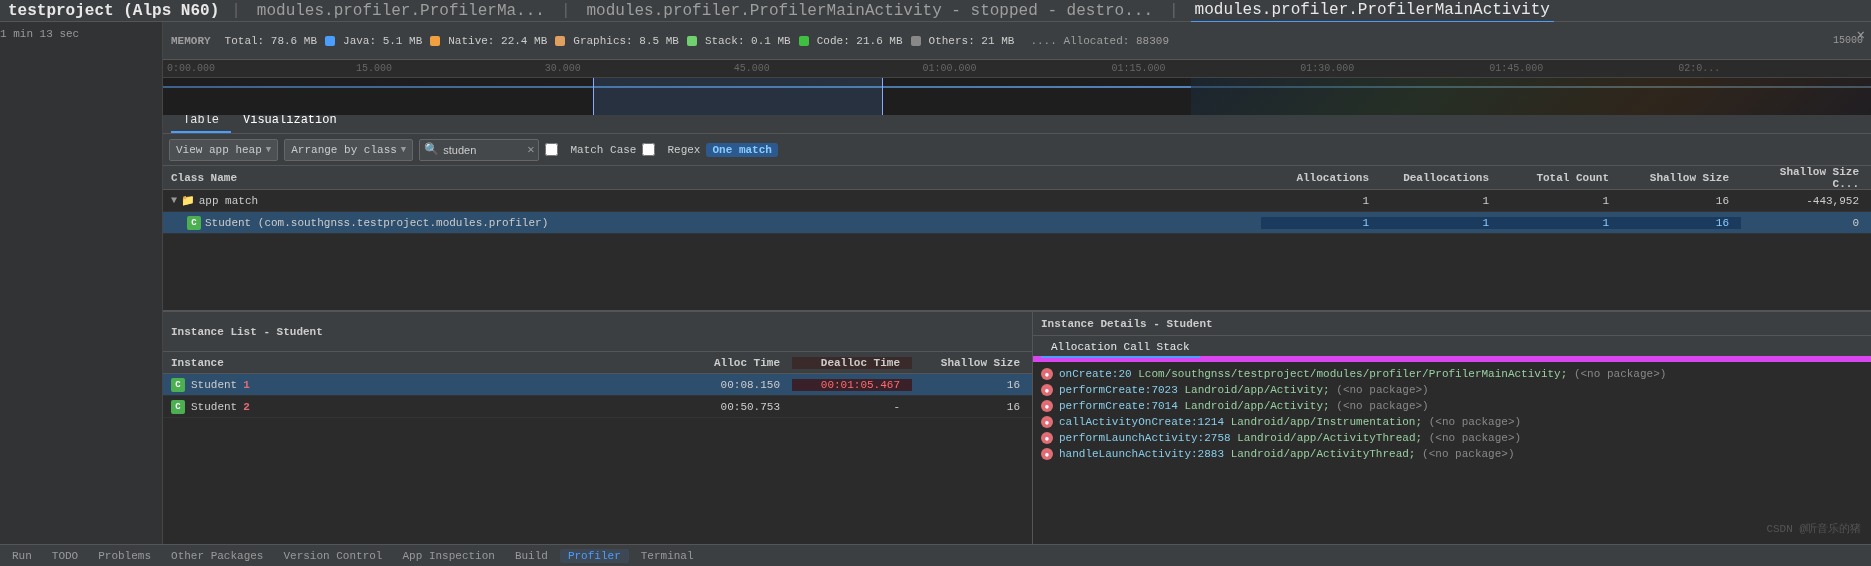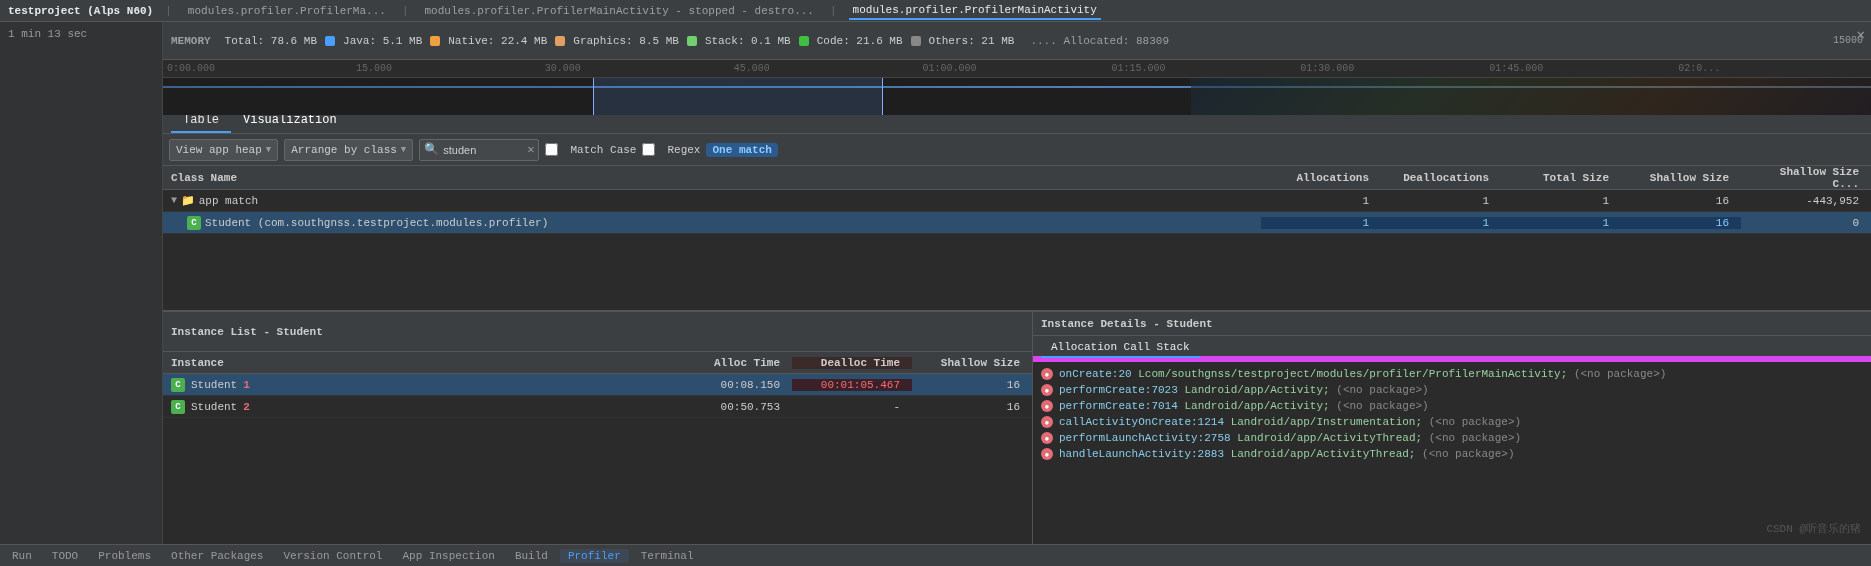--- a/index.html
+++ b/index.html
@@ -14,42 +14,42 @@
     }
 
     
     .top-bar {
       background: #3c3f41;
       height: 22px;
       display: flex;
       align-items: center;
       padding: 0 8px;
       border-bottom: 1px solid #555;
-      font-size: 11px;
+      font-size: 16px;
       color: #bbb;
       gap: 12px;
     }
     .top-bar .project-name { color: #e8e8e8; font-weight: bold; }
     .top-bar .tab-item { color: #9e9e9e; cursor: pointer; padding: 2px 4px; }
     .top-bar .tab-item.active { color: #e8e8e8; border-bottom: 2px solid #4a9eff; }
 
     
     .left-sidebar {
       position: absolute;
       top: 22px;
       left: 0;
       width: 163px;
       height: 544px;
       background: #313335;
       border-right: 1px solid #454545;
       font-size: 11px;
       color: #bbb;
     }
     .sidebar-timer {
-      padding: 6px 8px;
+      padding: 6px 0;
       color: #999;
       font-size: 11px;
     }
 
     
     .main-area {
       position: absolute;
       top: 22px;
       left: 163px;
       right: 0;
@@ -554,21 +554,21 @@
       <span>Regex</span>
     </label>
     <span class="match-badge">One match</span>
   </div>
 
   <div class="table-area">
     <div class="table-header">
       <div class="col-class">Class Name</div>
       <div class="col-num">Allocations</div>
       <div class="col-num">Deallocations</div>
-      <div class="col-num">Total Size</div>
+      <div class="col-num">Total Count</div>
       <div class="col-num">Shallow Size</div>
       <div class="col-num-wide">Shallow Size C...</div>
     </div>
 
     <div class="table-row">
       <div class="cell-class">
         <span class="tree-icon">▼</span>
         <span class="folder-icon">📁</span>
         <span>app match</span>
       </div>

